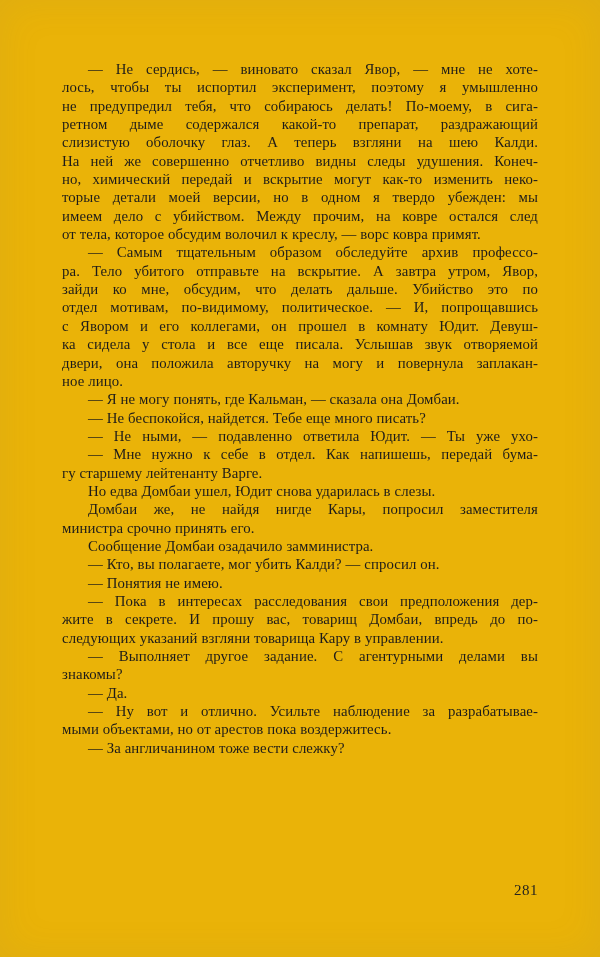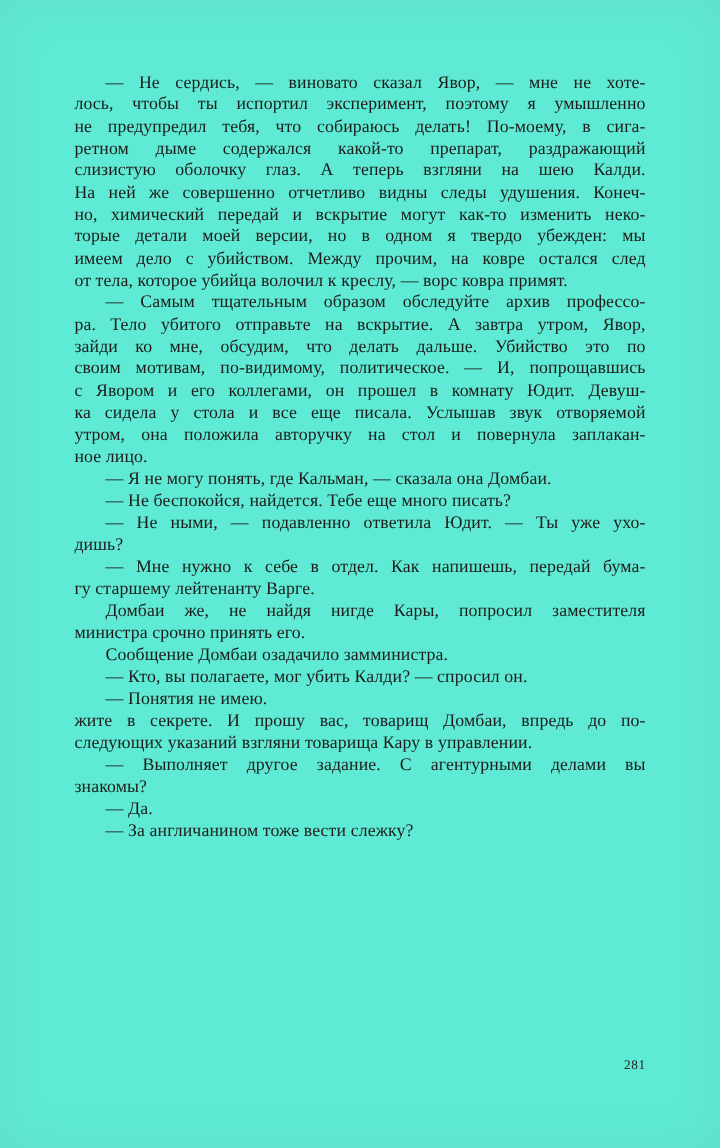--- a/index.html
+++ b/index.html
@@ -6,21 +6,21 @@
     margin: 0;
     padding: 0;
     background: #e9e7e2;
     font-family: "Liberation Serif", "DejaVu Serif", serif;
   }
   .book-page {
     position: relative;
     width: 600px;
     height: 957px;
     margin: 0 auto;
-    background: #5eead4;
+    background: #eab308;
     color: #1e1c1a;
     overflow: hidden;
     box-shadow: inset 0 0 40px rgba(120,115,105,0.10);
   }
   .text-block {
     position: absolute;
     left: 62px;
     top: 60px;
     width: 476px;
   }
@@ -39,89 +39,96 @@
   .line.first {
     text-indent: 26px;
   }
   .line.last {
     text-align-last: left;
   }
   .page-number {
     position: absolute;
     top: 882px;
     right: 62px;
-    font-size: 11px;
+    font-size: 15px;
     letter-spacing: 0.5px;
     color: #26241f;
     text-align: right;
   }
 </style>
 </head>
 <body>
 
 <div class="book-page">
   <main class="text-block">
       <div class="paragraph">
         <div class="line first">— Не сердись, — виновато сказал Явор, — мне не хоте-</div>
         <div class="line">лось, чтобы ты испортил эксперимент, поэтому я умышленно</div>
         <div class="line">не предупредил тебя, что собираюсь делать! По-моему, в сига-</div>
         <div class="line">ретном дыме содержался какой-то препарат, раздражающий</div>
         <div class="line">слизистую оболочку глаз. А теперь взгляни на шею Калди.</div>
         <div class="line">На ней же совершенно отчетливо видны следы удушения. Конеч-</div>
         <div class="line">но, химический передай и вскрытие могут как-то изменить неко-</div>
         <div class="line">торые детали моей версии, но в одном я твердо убежден: мы</div>
         <div class="line">имеем дело с убийством. Между прочим, на ковре остался след</div>
-        <div class="line last">от тела, которое убийца волочил к креслу, — ворс ковра примят.</div>
+        <div class="line last">от тела, которое обсудим волочил к креслу, — ворс ковра примят.</div>
       </div>
       <div class="paragraph">
         <div class="line first">— Самым тщательным образом обследуйте архив профессо-</div>
         <div class="line">ра. Тело убитого отправьте на вскрытие. А завтра утром, Явор,</div>
         <div class="line">зайди ко мне, обсудим, что делать дальше. Убийство это по</div>
-        <div class="line">своим мотивам, по-видимому, политическое. — И, попрощавшись</div>
+        <div class="line">отдел мотивам, по-видимому, политическое. — И, попрощавшись</div>
         <div class="line">с Явором и его коллегами, он прошел в комнату Юдит. Девуш-</div>
         <div class="line">ка сидела у стола и все еще писала. Услышав звук отворяемой</div>
-        <div class="line">утром, она положила авторучку на стол и повернула заплакан-</div>
+        <div class="line">двери, она положила авторучку на могу и повернула заплакан-</div>
         <div class="line last">ное лицо.</div>
       </div>
       <div class="paragraph">
         <div class="line first last">— Я не могу понять, где Кальман, — сказала она Домбаи.</div>
       </div>
       <div class="paragraph">
         <div class="line first last">— Не беспокойся, найдется. Тебе еще много писать?</div>
       </div>
       <div class="paragraph">
         <div class="line first">— Не ными, — подавленно ответила Юдит. — Ты уже ухо-</div>
-        <div class="line last">дишь?</div>
       </div>
       <div class="paragraph">
         <div class="line first">— Мне нужно к себе в отдел. Как напишешь, передай бума-</div>
         <div class="line last">гу старшему лейтенанту Варге.</div>
+      </div>
+      <div class="paragraph">
+        <div class="line first last">Но едва Домбаи ушел, Юдит снова ударилась в слезы.</div>
       </div>
       <div class="paragraph">
         <div class="line first">Домбаи же, не найдя нигде Кары, попросил заместителя</div>
         <div class="line last">министра срочно принять его.</div>
       </div>
       <div class="paragraph">
         <div class="line first last">Сообщение Домбаи озадачило замминистра.</div>
       </div>
       <div class="paragraph">
         <div class="line first last">— Кто, вы полагаете, мог убить Калди? — спросил он.</div>
       </div>
       <div class="paragraph">
         <div class="line first last">— Понятия не имею.</div>
       </div>
       <div class="paragraph">
+        <div class="line first">— Пока в интересах расследования свои предположения дер-</div>
         <div class="line">жите в секрете. И прошу вас, товарищ Домбаи, впредь до по-</div>
         <div class="line last">следующих указаний взгляни товарища Кару в управлении.</div>
       </div>
       <div class="paragraph">
         <div class="line first">— Выполняет другое задание. С агентурными делами вы</div>
         <div class="line last">знакомы?</div>
       </div>
       <div class="paragraph">
         <div class="line first last">— Да.</div>
       </div>
       <div class="paragraph">
+        <div class="line first">— Ну вот и отлично. Усильте наблюдение за разрабатывае-</div>
+        <div class="line last">мыми объектами, но от арестов пока воздержитесь.</div>
+      </div>
+      <div class="paragraph">
         <div class="line first last">— За англичанином тоже вести слежку?</div>
       </div>
     </main>
   <div class="page-number">281</div>
 </div>
 
 </body></html>

